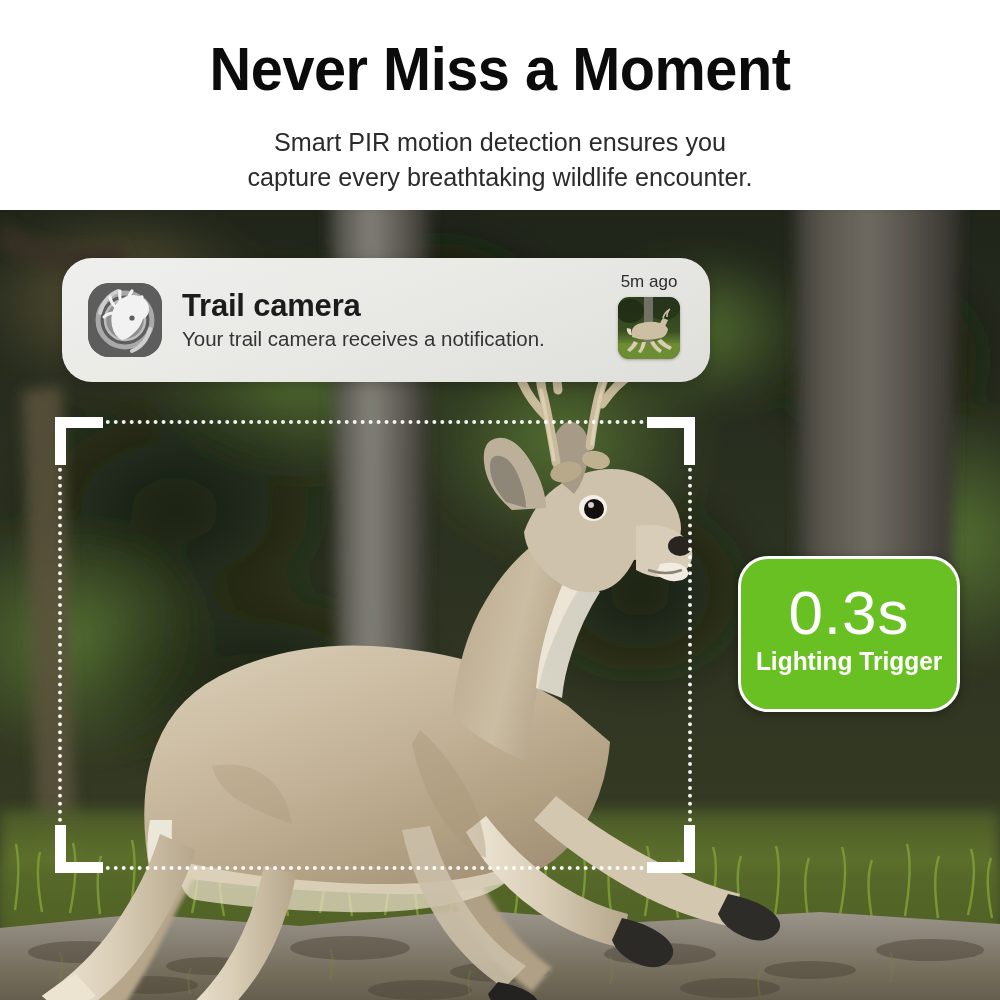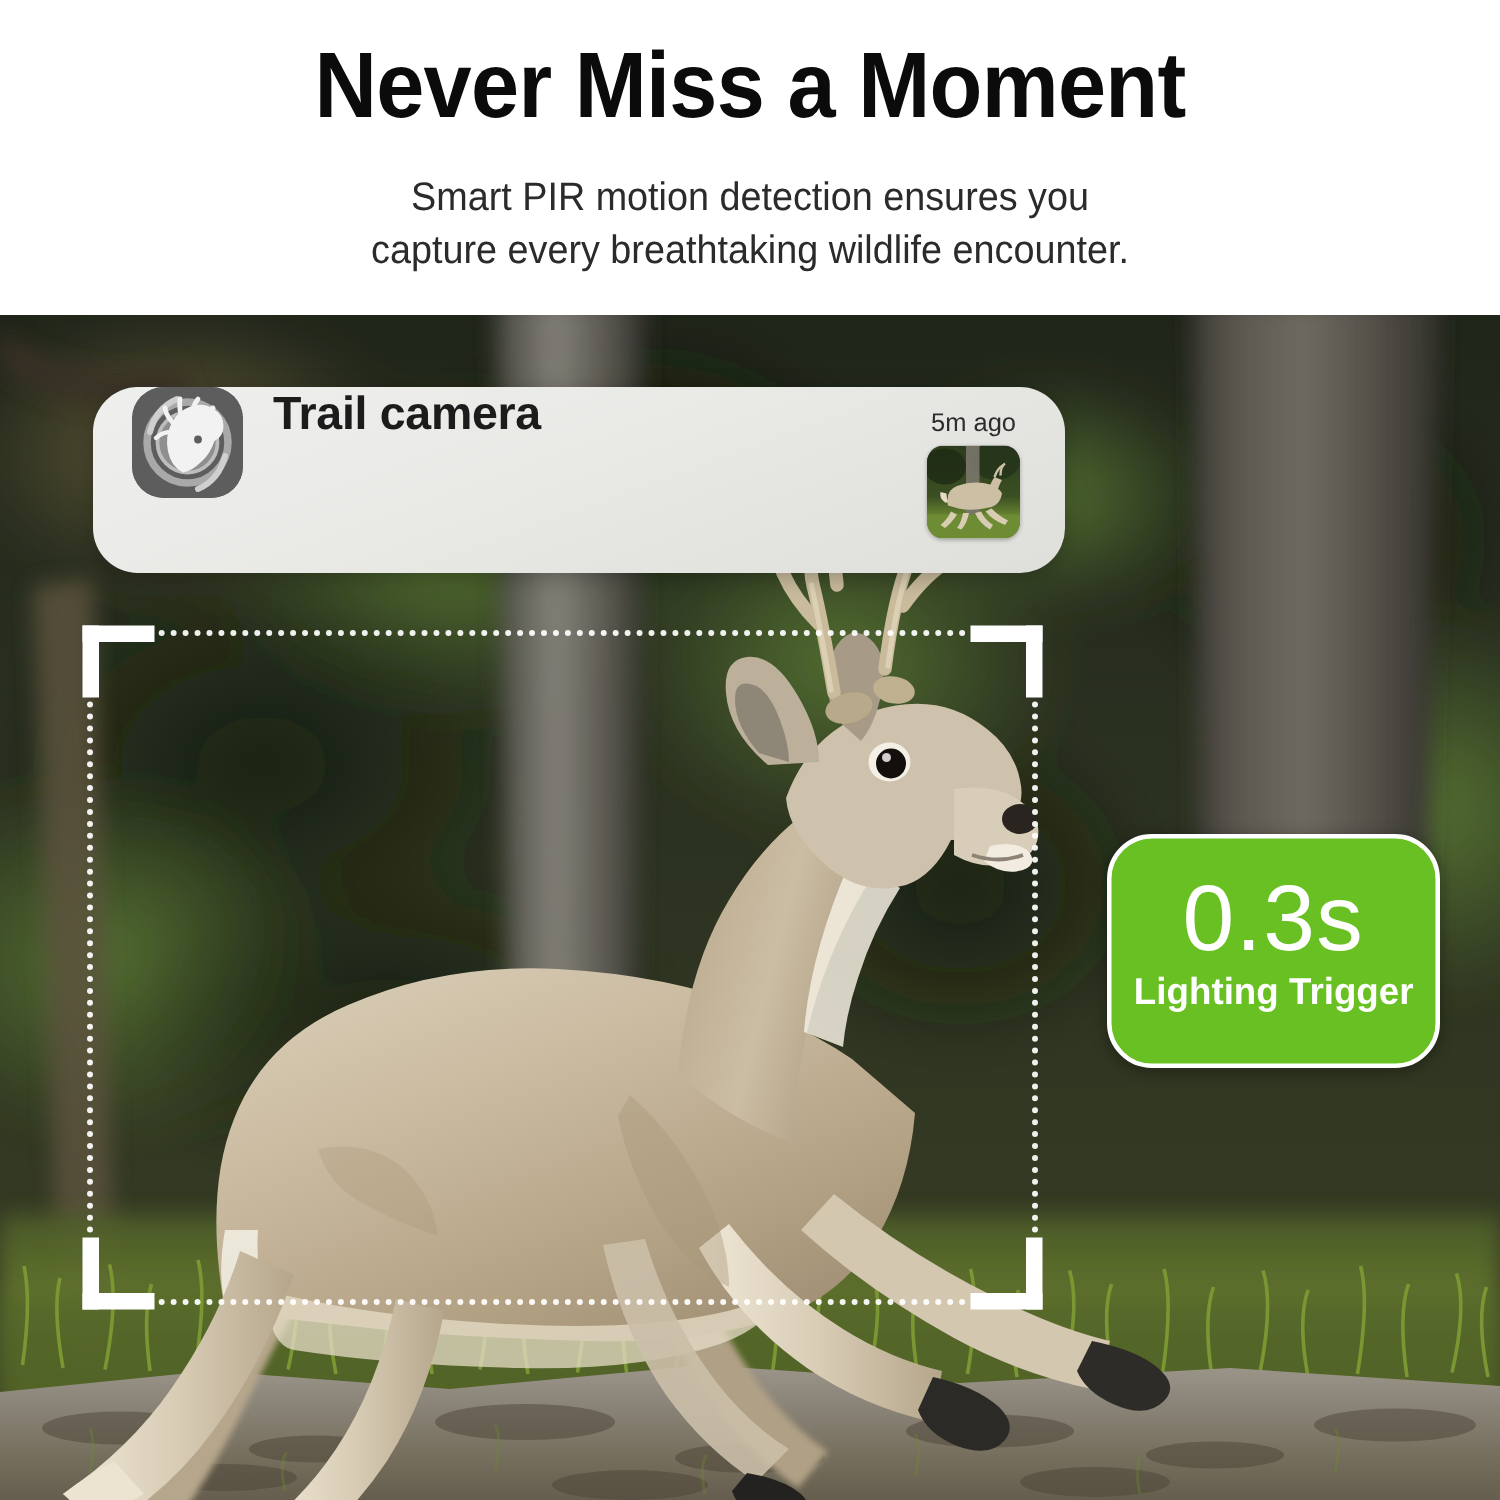--- a/index.html
+++ b/index.html
@@ -11,21 +11,21 @@
   }
 
   #page {
     position:relative;
     width:1000px; height:1000px;
     background:#ffffff;
   }
 
   
   .header {
-    position:absolute; left:0; top:0;
+    position:absolute; left:0; top:11px;
     width:1000px; height:210px;
     background:#ffffff;
     text-align:center;
   }
   .headline {
     position:absolute; left:0; top:24px; width:1000px;
     font-size:62px; line-height:68px;
     font-weight:700;
     letter-spacing:-0.5px;
     color:#0b0b0b;
@@ -52,21 +52,21 @@
   }
   .photo svg { display:block; width:1000px; height:790px; }
 
   
   .notif {
     position:absolute; left:62px; top:258px;
     width:648px; height:124px;
     border-radius:30px;
     background:linear-gradient(160deg,#efefed 0%,#e9e9e6 45%,#dededb 100%);
     box-shadow:0 3px 14px rgba(0,0,0,.25);
-    display:flex; 
+    display:flex; align-items:center;
     padding:0 22px 0 26px;
   }
   .notif-icon {
     width:74px; height:74px; flex:0 0 74px;
     border-radius:21px;
     background:#5d5d5d;
     position:relative; overflow:hidden;
   }
   .notif-icon svg { position:absolute; left:0; top:0; width:74px; height:74px; }
   .notif-text { flex:1 1 auto; padding-left:20px; min-width:0; }
@@ -480,20 +480,21 @@
         <path d="M30 26 q-7 -5 -8 -12" stroke="#f2f2f2" stroke-width="3.2" fill="none" stroke-linecap="round"></path>
         <path d="M34 23 q-3 -8 -2 -15" stroke="#f2f2f2" stroke-width="3.2" fill="none" stroke-linecap="round"></path>
         <path d="M39 22 q1 -9 5 -14" stroke="#f2f2f2" stroke-width="3.2" fill="none" stroke-linecap="round"></path>
         <path d="M43 24 q5 -7 11 -10" stroke="#f2f2f2" stroke-width="3.2" fill="none" stroke-linecap="round"></path>
         <path d="M26 30 q-6 0 -10 4" stroke="#f2f2f2" stroke-width="3" fill="none" stroke-linecap="round"></path>
       </svg>
     </div>
 
     <div class="notif-text">
       <div class="notif-title">Trail camera</div>
+      <div class="notif-body">Your trail camera receives a notification.</div>
     </div>
 
     <div class="notif-right">
       <div class="notif-time">5m ago</div>
       <div class="notif-thumb">
         <svg viewBox="0 0 62 62">
           <defs>
             <linearGradient id="thBg" x1="0" y1="0" x2="0" y2="1">
               <stop offset="0%" stop-color="#2c3b1d"></stop>
               <stop offset="55%" stop-color="#3b4f22"></stop>

